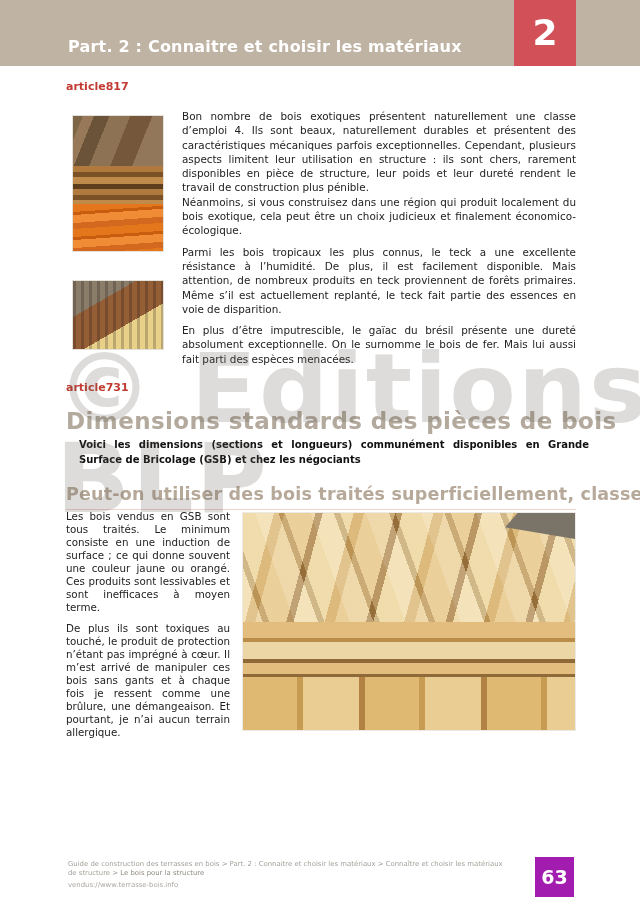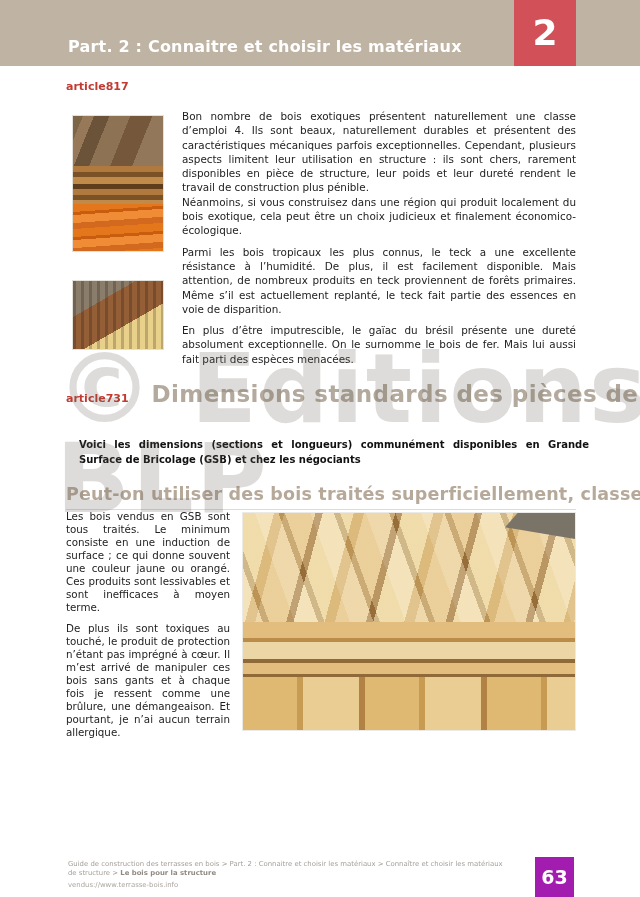--- a/index.html
+++ b/index.html
@@ -9,21 +9,21 @@
     background:#fff; overflow:hidden;
     font-family:"DejaVu Sans","Liberation Sans",sans-serif;
     color:#222;
   }
   
   .header-band { position:absolute; left:0; top:0; width:640px; height:66px; background:#bfb3a3; }
   .header-title { position:absolute; left:68px; top:37px; font-size:16px; font-weight:bold; color:#fff; letter-spacing:.2px; }
   .chapter-box { position:absolute; left:514px; top:0; width:62px; height:66px; background:#d25159; display:flex; align-items:center; justify-content:center; }
   .chapter-box span { color:#fff; font-size:36px; font-weight:bold; line-height:1; }
   
-  .art-head { position:absolute; display:flex; align-items:baseline; gap:23px; white-space:nowrap; }
+  .art-head { position:absolute; display:flex; align-items:baseline; gap:14px; white-space:nowrap;flex-direction:column; }
   .art-tag { font-size:11px; font-weight:bold; color:#c23a31; }
   .art-title { font-size:23px; font-weight:bold; color:#b3a99d; letter-spacing:.4px; }
   #head-exotic { left:66px; top:80px; }
   #head-dims { left:66px; top:381px; }
   
   .body-col { position:absolute; left:182px; top:109px; width:394px; font-size:10.4px; line-height:14.3px; text-align:justify; color:#222; }
   .body-col p { margin:0 0 7px 0; }
   .body-col p.joined { margin-bottom:0; }
   .body-col p:last-child { margin-bottom:0; }
   .wide-col { position:absolute; left:79px; width:510px; font-size:10px; line-height:14.3px; text-align:justify; color:#222;margin-top:28px; }
@@ -47,21 +47,21 @@
   .photo .ph-top { position:absolute; left:0; top:0; right:0; height:55%; background:repeating-linear-gradient(105deg,#eed9a8 0 30px,#d2a964 30px 40px,#e6c88f 40px 70px,#a0763f 70px 77px); }
   .photo .ph-top2 { position:absolute; left:0; top:0; right:0; height:55%; background:repeating-linear-gradient(70deg,rgba(255,245,220,.35) 0 22px,rgba(120,85,40,.25) 22px 28px,rgba(245,225,180,.3) 28px 52px); }
   .photo .ph-mid { position:absolute; left:0; top:50%; right:0; height:26%; background:repeating-linear-gradient(180deg,#e2bd7d 0 16px,#b98c4a 16px 20px,#edd6a5 20px 37px,#8f6a38 37px 41px); }
   .photo .ph-bot { position:absolute; left:0; bottom:0; right:0; height:26%; border-top:3px solid #8f6a38; background:repeating-linear-gradient(90deg,#dfb972 0 54px,#c89b52 54px 60px,#e9cd92 60px 116px,#b18244 116px 122px); }
   .photo .ph-sky { position:absolute; left:0; top:0; width:60px; height:34px; background:#f4f2ee; clip-path:polygon(0 0,100% 0,0 100%); }
   .photo .ph-gray { position:absolute; right:0; top:0; width:70px; height:26px; background:#7a7468; clip-path:polygon(18% 0,100% 0,100% 100%,0 55%); }
   
   .watermark { position:absolute; left:56px; top:344px; z-index:6; pointer-events:none; font-weight:bold; color:rgba(104,96,86,.22); font-size:97px; line-height:.93; letter-spacing:2px; white-space:nowrap; }
   
   .footer { position:absolute; left:68px; top:860px; width:440px; font-size:6.9px; line-height:9px; color:#a6a09a; }
-  .footer .crumb-current { font-weight:bold; color:#8f8982; }
+  .footer .crumb-current { font-weight:normal; color:#8f8982; }
   .footer .site-url { display:block; margin-top:3px; color:#aba59f; text-decoration:none; }
   .page-num-box { position:absolute; left:535px; top:857px; width:39px; height:40px; background:#a21caf; display:flex; align-items:center; justify-content:center; }
   .page-num-box span { color:#fff; font-size:19px; font-weight:bold; }
 </style>
 </head>
 <body>
 
 <div class="page">
 
   <div class="header-band">

